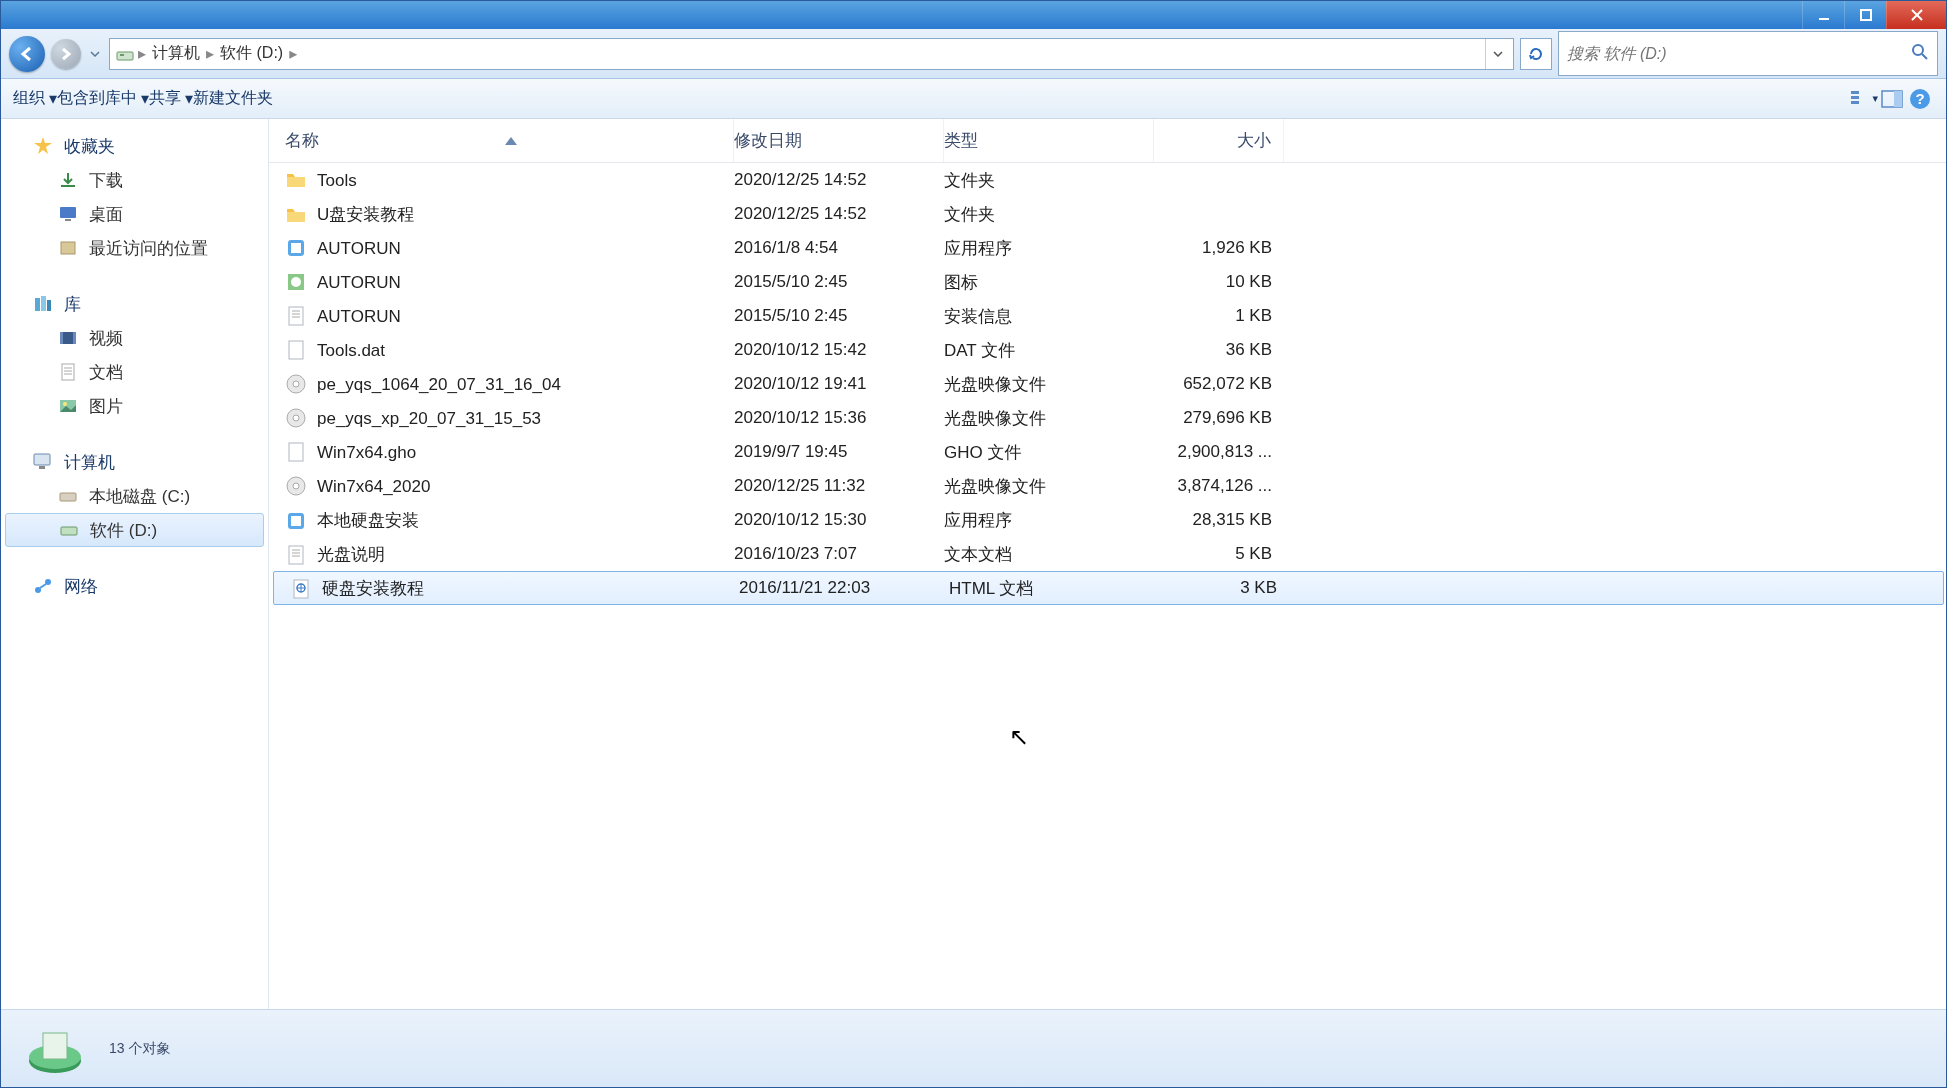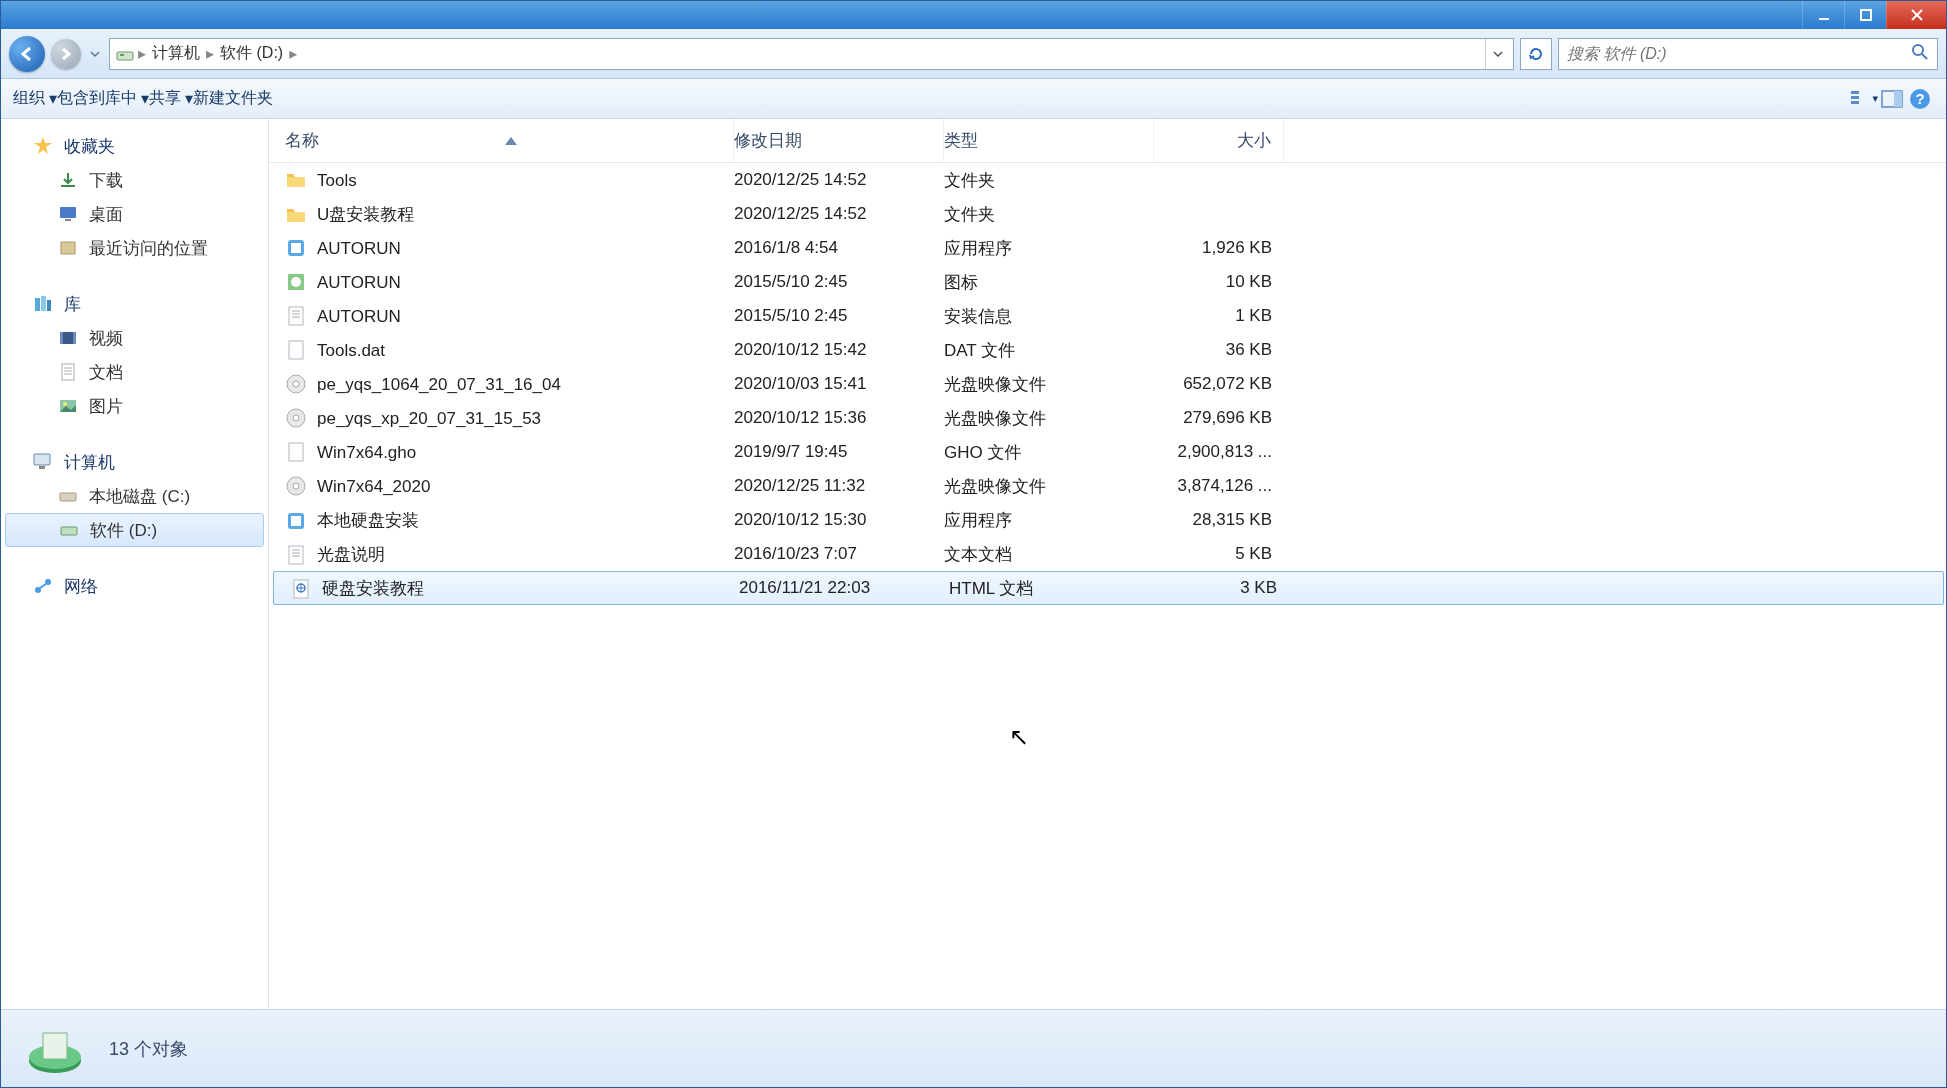--- a/index.html
+++ b/index.html
@@ -17,21 +17,21 @@
 .navrow { height: 50px; background: linear-gradient(#e8f1fb,#d5e6f7); display: flex; align-items: center; padding: 0 8px; gap: 6px; border-bottom: 1px solid #a9c4e4; }
 .navbtn { width: 36px; height: 36px; border-radius: 50%; background: radial-gradient(circle at 30% 30%,#6ab0f0,#1a5fb0); display: flex; align-items: center; justify-content: center; box-shadow: 0 1px 2px rgba(0,0,0,.3); }
 .navbtn.fwd { background: radial-gradient(circle at 30% 30%,#cfd8e0,#9aa7b5); width: 30px; height: 30px; }
 .navbtn svg { stroke: #fff; stroke-width: 3; fill: none; }
 .navdrop { width: 16px; height: 36px; display: flex; align-items: center; justify-content: center; }
 .addressbar { flex: 1; height: 32px; background: #fff; border: 1px solid #8aa8c8; display: flex; align-items: center; padding: 0 4px; font-size: 16px; color: #333; }
 .addressbar .seg { padding: 0 4px; display: flex; align-items: center; height: 100%; }
 .addressbar .sep { color: #888; padding: 0 2px; }
 .addr-dropdown { width: 24px; height: 30px; display: flex; align-items: center; justify-content: center; border-left: 1px solid #ccc; }
 .refreshbtn { width: 32px; height: 32px; background: #fff; border: 1px solid #8aa8c8; display: flex; align-items: center; justify-content: center; }
-.searchbox { width: 380px; height: 32px; background: #fff; border: 1px solid #8aa8c8; display: flex; align-items: center; padding: 0 8px; }
+.searchbox { width: 380px; height: 45px; background: #fff; border: 1px solid #8aa8c8; display: flex; align-items: center; padding: 0 8px; }
 .searchbox input { border: none; outline: none; flex: 1; font-size: 16px; font-style: italic; color: #888; }
 
 
 .toolbar { height: 40px; background: linear-gradient(#f5f9fd,#e3eef9); display: flex; align-items: center; padding: 0 12px; font-size: 16px; color: #1a3a6a; border-bottom: 1px solid #c8d8ea; }
 .toolbar .titem { display: flex; align-items: center; gap: 4px; cursor: default; }
 .toolbar .spacer { flex: 1; }
 .toolbar .ricon { width: 28px; height: 28px; display: flex; align-items: center; justify-content: center; }
 
 
 .body { flex: 1; display: flex; background: #fff; }
@@ -56,21 +56,21 @@
 .filelist { flex: 1; overflow: auto; position: relative; }
 .row { height: 34px; display: flex; align-items: center; font-size: 17px; color: #222; }
 .row .col-name { display: flex; align-items: flex-end; gap: 10px; padding-left: 16px; }
 .row .col-size { text-align: right; padding-right: 12px; }
 .row.selected { border: 1px solid #7fb4e8; background: linear-gradient(#f0f7ff,#e2efff); border-radius: 2px; margin: 0 2px 0 4px; }
 .ficon { width: 22px; height: 22px; display: inline-flex; align-items: center; justify-content: center; flex-shrink: 0; }
 
 .cursor { position: absolute; left: 740px; top: 560px; font-size: 24px; color: #000; pointer-events: none; }
 
 
-.statusbar { height: 78px; background: linear-gradient(#eaf2fb,#d9e8f8); display: flex; align-items: center; padding: 0 24px; gap: 24px; font-size: 18px; color: #3a4a6a; border-top: 1px solid #c8d8ea; }
+.statusbar { height: 78px; background: linear-gradient(#eaf2fb,#d9e8f8); display: flex; align-items: center; padding: 0 24px; gap: 24px; font-size: 14px; color: #3a4a6a; border-top: 1px solid #c8d8ea; }
 .statusicon { width: 60px; height: 56px; }
 
 
 .folder-svg { fill: #f6c24a; }
 .star-svg { fill: #f6c24a; }
 </style>
 </head>
 <body>
 
 <div class="window">
@@ -418,21 +418,21 @@
           <div class="row">
             <div class="col-name">
               <span class="ficon">
                 <svg width="22" height="22">
                   <circle cx="11" cy="11" r="9" fill="#e8e8e8" stroke="#aaa"></circle>
                   <circle cx="11" cy="11" r="3" fill="#fff" stroke="#aaa"></circle>
                 </svg>
               </span>
               <span>pe_yqs_1064_20_07_31_16_04</span>
             </div>
-            <div class="col-date">2020/10/03 15:41</div>
+            <div class="col-date">2020/10/12 19:41</div>
             <div class="col-type">光盘映像文件</div>
             <div class="col-size">652,072 KB</div>
           </div>
           <div class="row">
             <div class="col-name">
               <span class="ficon">
                 <svg width="22" height="22">
                   <circle cx="11" cy="11" r="9" fill="#e8e8e8" stroke="#aaa"></circle>
                   <circle cx="11" cy="11" r="3" fill="#fff" stroke="#aaa"></circle>
                 </svg>

